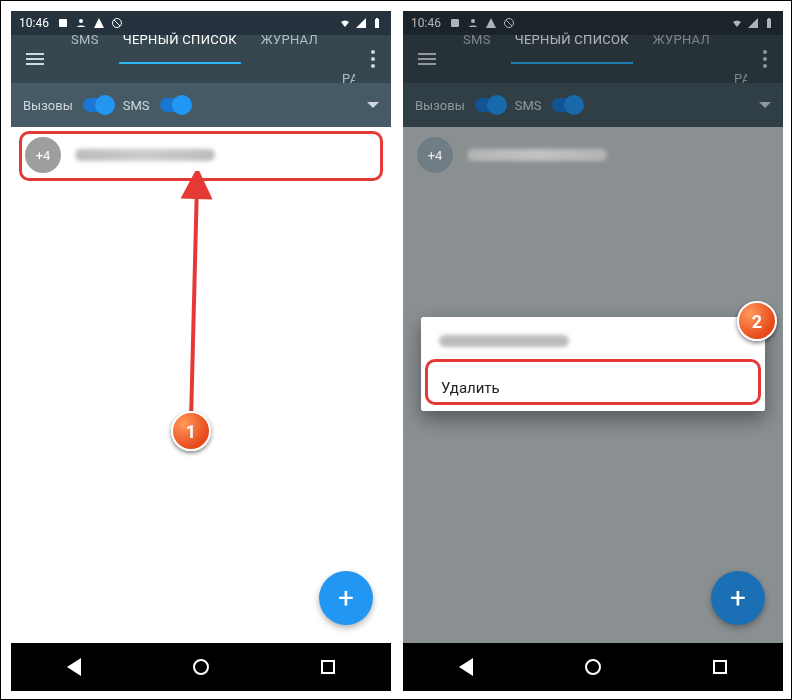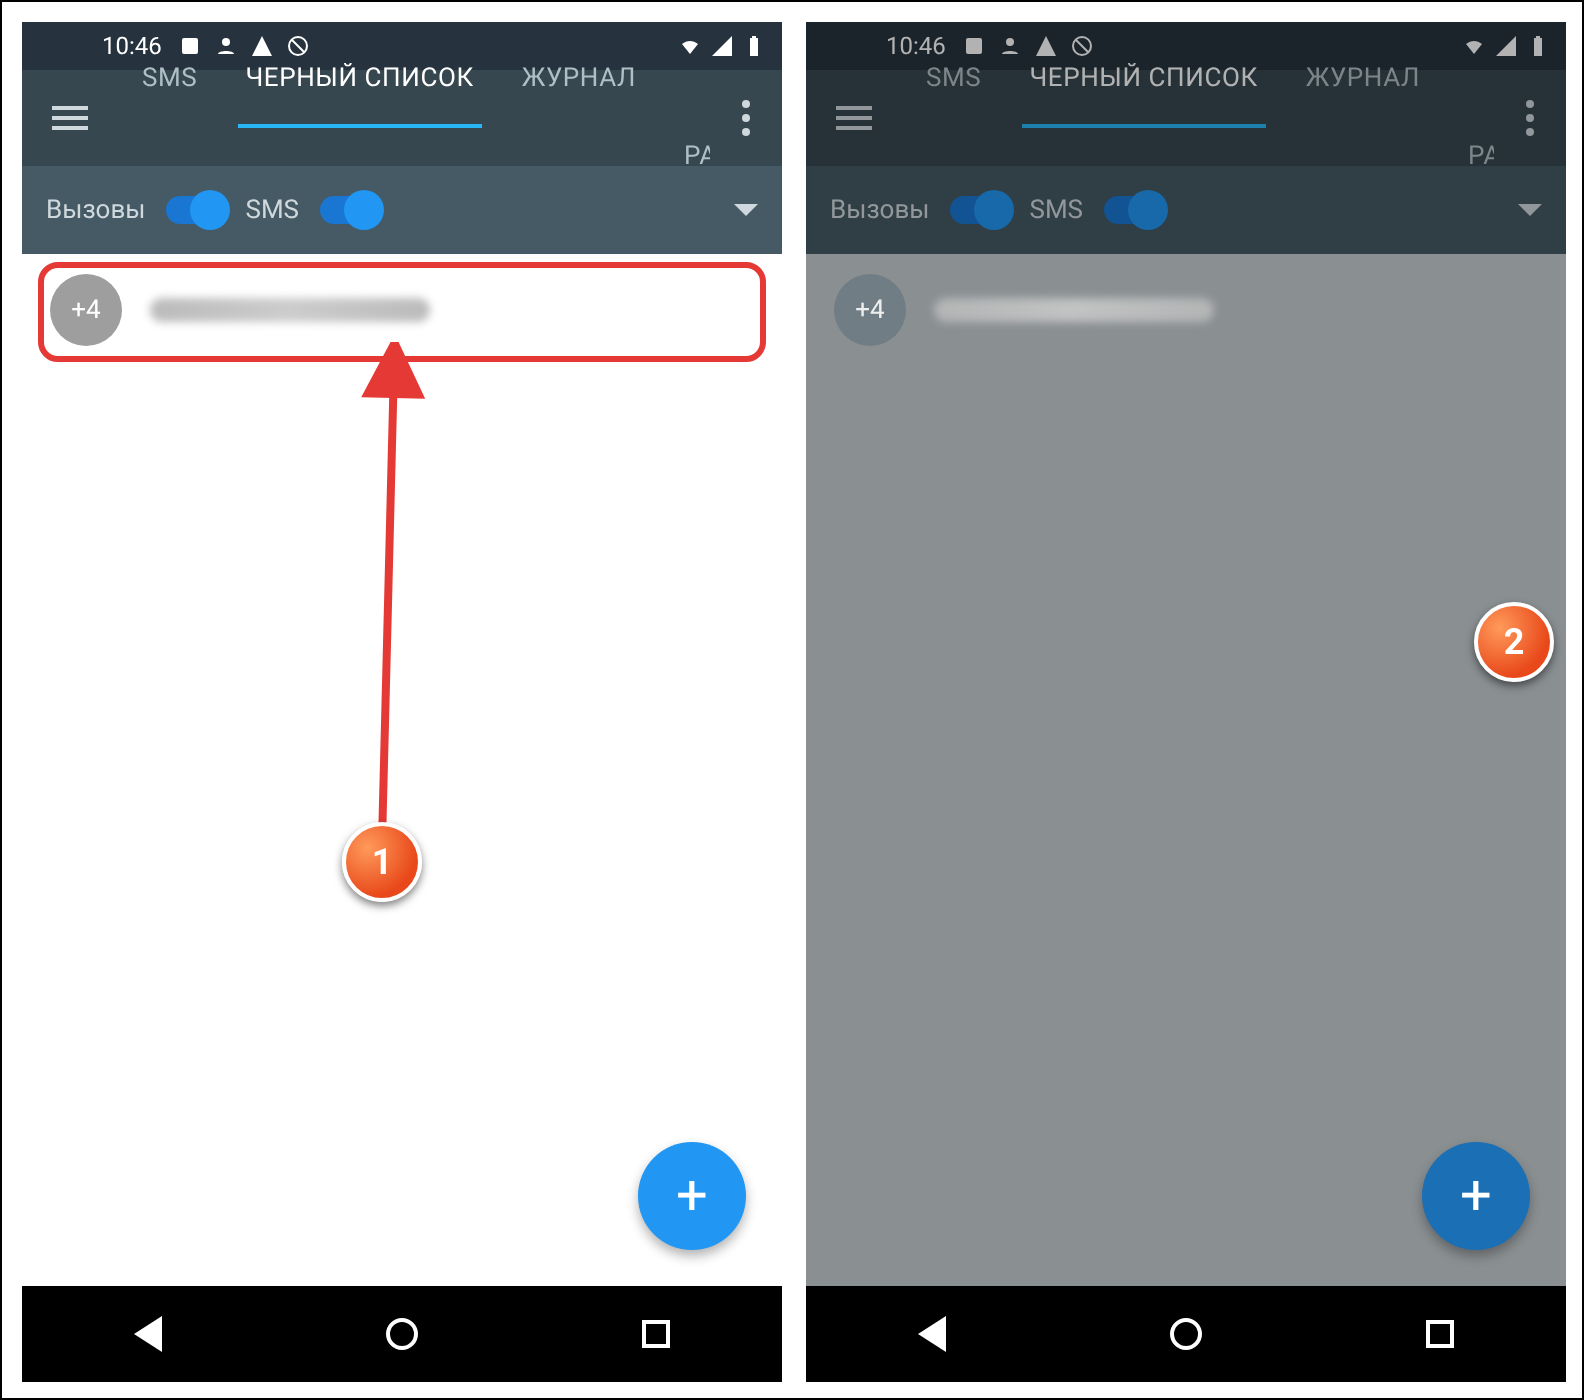--- a/index.html
+++ b/index.html
@@ -25,21 +25,21 @@
   
   .status-bar {
     height: 24px;
     background: #26323d;
     color: #fff;
     display: flex;
     align-items: center;
     padding: 0 8px;
     font-size: 12px;
   }
-  .status-time { flex: 0 0 auto; margin-left: 32px; }
+  .status-time { flex: 0 0 auto; }
   .status-icons-left { display:flex; gap:6px; margin-left:8px; align-items:center;}
   .status-spacer { flex: 1; }
   .status-icons-right { display:flex; gap:4px; align-items:center; }
   .sicon { width:12px; height:12px; display:inline-block; }
 
   
   .tab-bar {
     height: 48px;
     background: #37474f;
     display: flex;
@@ -322,20 +322,25 @@
   <div class="content dimmed">
     <div class="list-item">
       <div class="avatar">+4</div>
       <div class="blurnum"></div>
     </div>
 
     <div class="fab">
       <span>+</span>
     </div>
 
+    <div class="dialog">
+      <div class="dialog-title-blur"></div>
+      <div class="dialog-item">Удалить</div>
+      <div class="red-box" style="left:4px; right:4px; top:42px; height:46px;"></div>
+    </div>
   </div>
 
   <div class="nav-bar">
     <div class="nav-tri"></div>
     <div class="nav-circle"></div>
     <div class="nav-square"></div>
   </div>
 
   <div class="marker" style="right:6px; top:290px;">
     <span>2</span>

